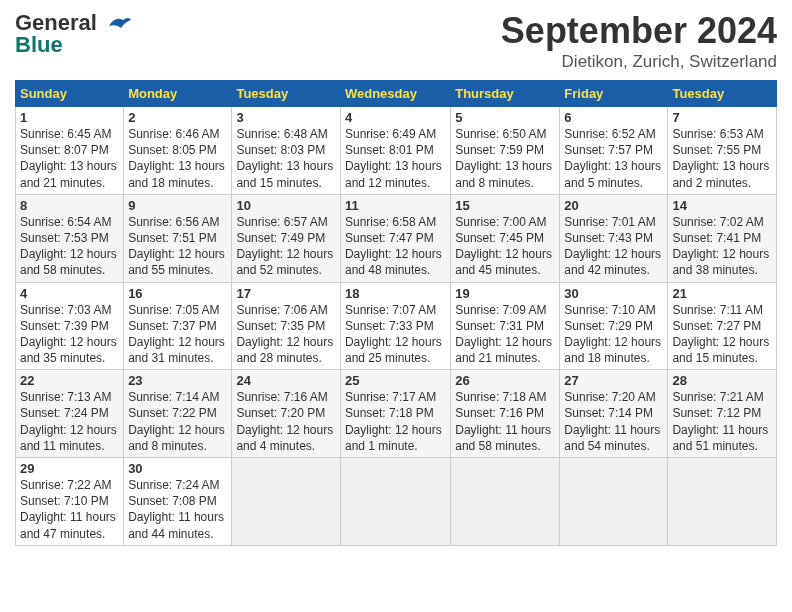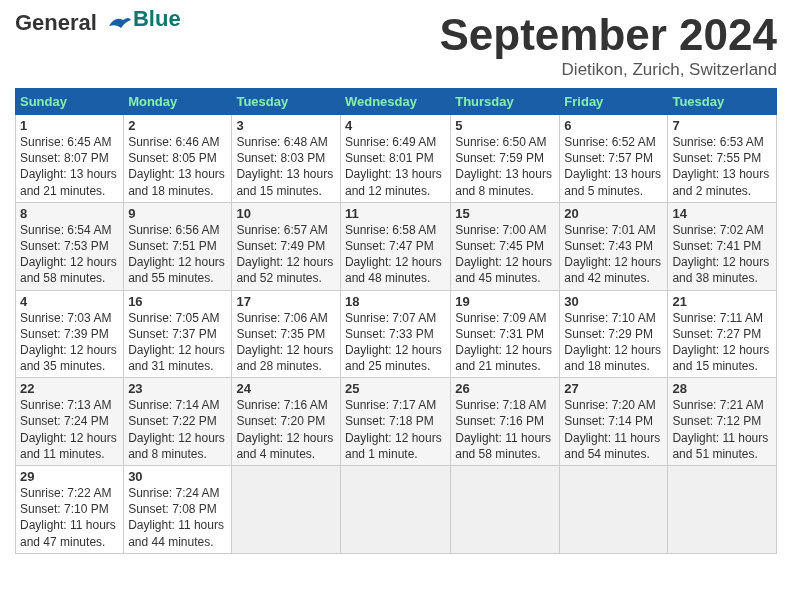--- a/index.html
+++ b/index.html
@@ -27,36 +27,36 @@
     }
     .logo-row {
       display: flex;
       align-items: center;
       gap: 4px;
     }
     .title-area {
       text-align: right;
     }
     .month-title {
-      font-size: 44px;
+      font-size: 36px;
       font-weight: bold;
       color: #333;
     }
     .subtitle {
       font-size: 17px;
       color: #555;
     }
     table {
       width: 100%;
       border-collapse: collapse;
       font-size: 11px;
     }
     thead tr th {
       background-color: #1a5ea8;
-      color: #86efac;
+      color: #fde047;
       padding: 5px 4px;
       text-align: left;
       font-size: 13px;
       font-weight: bold;
       border: 1px solid #1a5ea8;
     }
     tbody tr td {
       border: 1px solid #ccc;
       vertical-align: top;
       padding: 3px 4px;
@@ -85,21 +85,21 @@
       background-color: #f0f0f0 !important;
     }
   </style>
 </head>
 <body>
 
 <div class="container">
   <div class="header">
     <div class="logo">
       <div class="logo-row">
-        <div style="display:flex;flex-direction:row;align-items:flex-start;">
+        <div style="display:flex;flex-direction:column;align-items:flex-start;">
           <div style="display:flex;align-items:center;gap:4px;">
             <span style="font-size:22px;font-weight:bold;color:#333;">General</span>
             <svg width="32" height="22" viewBox="0 0 32 22">
               <path d="M8,14 Q14,4 22,8 Q28,4 30,8 Q24,10 20,16 Q16,12 8,14Z" fill="#1a5ea8"></path>
             </svg>
           </div>
           <span style="font-size:22px;font-weight:bold;color:#0f766e;margin-top:-4px;">Blue</span>
         </div>
       </div>
     </div>

